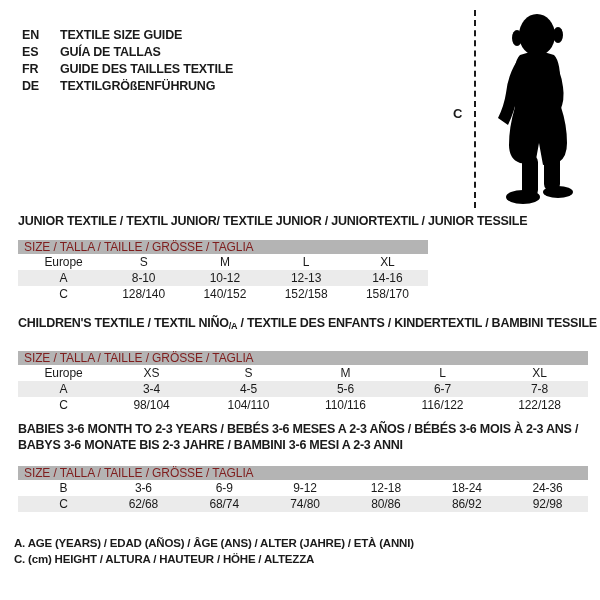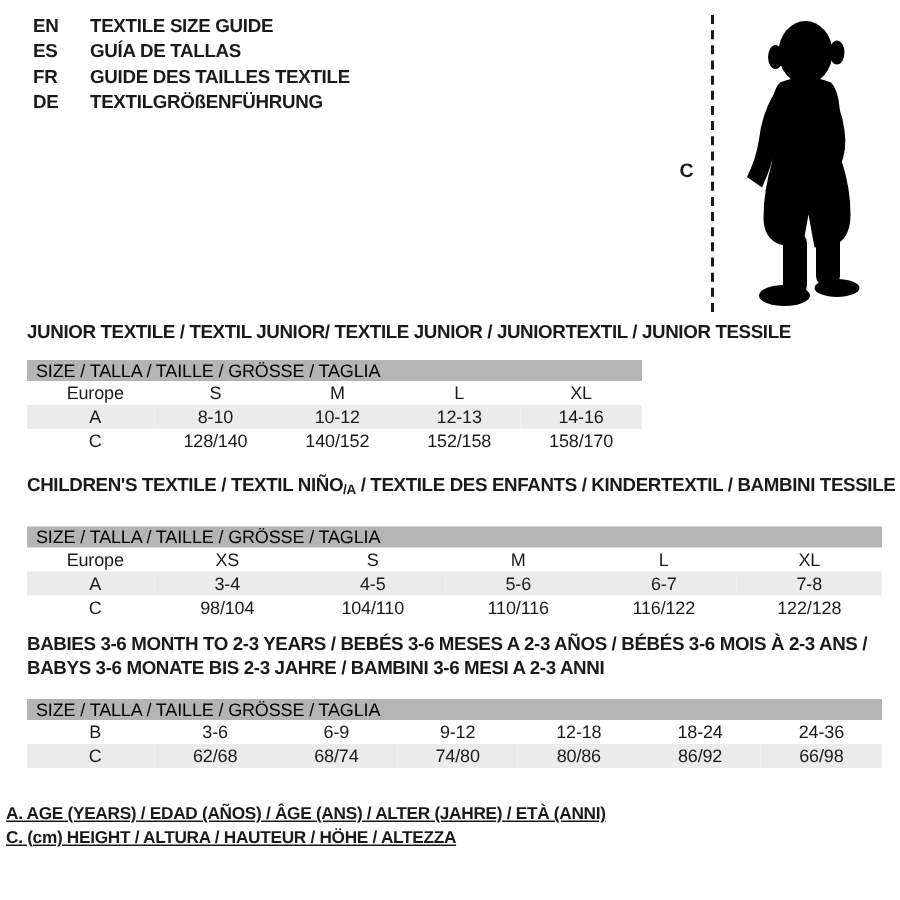--- a/index.html
+++ b/index.html
@@ -5,21 +5,21 @@
   * { margin:0; padding:0; box-sizing:border-box; }
   html,body { width:600px; height:600px; background:#fff; }
   body {
     font-family:"Liberation Sans", sans-serif;
     color:#1a1a1a;
     -webkit-font-smoothing:antialiased;
   }
   .page { position:relative; width:600px; height:600px; background:#fff; overflow:hidden; }
 
   
-  .lang-list { position:absolute; left:22px; top:8px; }
+  .lang-list { position:absolute; left:22px; top:26px; }
   .lang-row { display:flex; height:17px; align-items:center; }
   .lang-code, .lang-title {
     font-weight:bold; font-size:12.5px; letter-spacing:-0.2px; white-space:nowrap;
   }
   .lang-code { width:38px; }
 
   
   .measure-line {
     position:absolute; left:474px; top:10px; height:198px; width:0;
     border-left:2px dashed #1a1a1a;
@@ -46,26 +46,26 @@
     border-collapse:collapse; table-layout:fixed;
     font-size:12px; letter-spacing:-0.1px;
   }
   .tbl-junior   { top:240px; width:410px; }
   .tbl-children { top:351px; width:570px; }
   .tbl-babies   { top:466px; width:570px; }
   td { height:16px; padding:0; text-align:center; vertical-align:middle; color:#1a1a1a; }
   td.lbl { text-align:center; padding-left:6px; }
   tr.size-bar td {
     background:#b4b4b4; height:14px; text-align:left; padding-left:6px;
-    color:#000000; font-size:12px; letter-spacing:-0.1px;
+    color:#7f1d1d; font-size:12px; letter-spacing:-0.1px;
   }
   tr.striped td { background:#ebebeb; }
 
   
-  .footnotes { position:absolute; left:4px; top:536px;text-decoration:underline; }
+  .footnotes { position:absolute; left:14px; top:536px; }
   .footnote {
     font-weight:bold; font-size:11.5px; letter-spacing:-0.2px; line-height:15.5px;
     white-space:nowrap;
   }
 </style>
 </head>
 <body>
 
 <div class="page">
 
@@ -211,21 +211,21 @@
       <td>18-24</td>
       <td>24-36</td>
     </tr>
     <tr class="striped">
       <td class="lbl">C</td>
       <td>62/68</td>
       <td>68/74</td>
       <td>74/80</td>
       <td>80/86</td>
       <td>86/92</td>
-      <td>66/98</td>
+      <td>92/98</td>
     </tr>
   </tbody>
     </table>
 
   <div class="footnotes">
     <div class="footnote">A. AGE (YEARS) / EDAD (AÑOS) / ÂGE (ANS) / ALTER (JAHRE) / ETÀ (ANNI)</div>
     <div class="footnote">C. (cm) HEIGHT / ALTURA / HAUTEUR / HÖHE / ALTEZZA</div>
   </div>
 
 </div>

